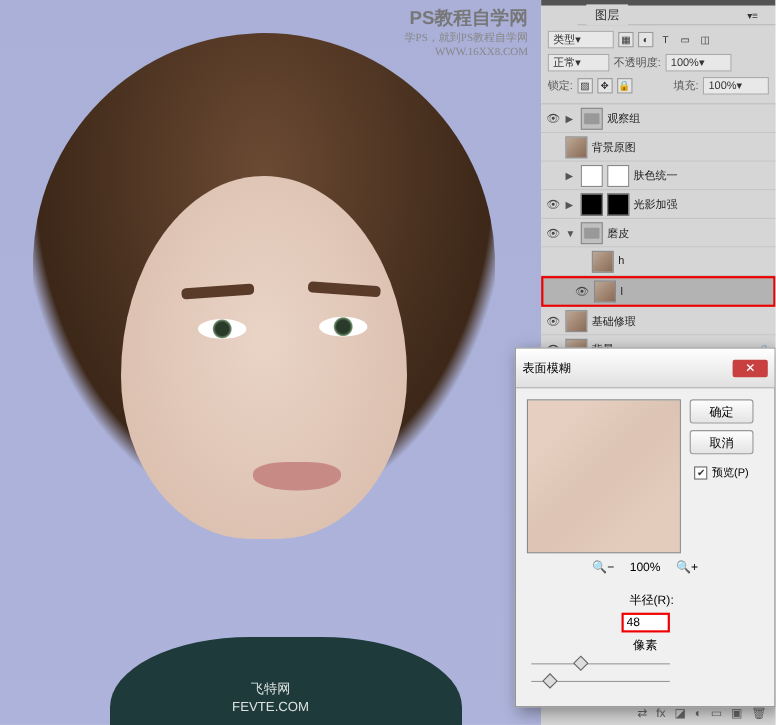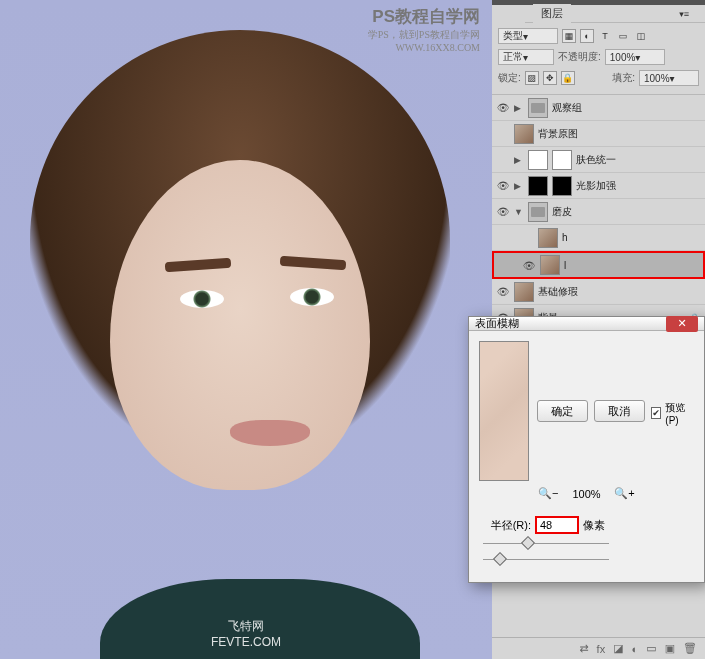--- a/index.html
+++ b/index.html
@@ -47,31 +47,31 @@
   .thumb.photo { background:linear-gradient(135deg,#bca896,#8a6a54); }
   .thumb.mask { background:#fff; }
   .thumb.mask.dark { background:#000; }
   .layer-name { font-size:10px; color:#222; }
   .lock-icon { margin-left:auto; font-size:9px; color:#666; }
 
   .panel-footer { position:absolute; bottom:0; left:0; right:0; height:22px; border-top:1px solid #b0b0b0; display:flex; align-items:center; justify-content:flex-end; gap:8px; padding:0 8px; font-size:11px; color:#666; background:#d6d6d6; }
 
   
   .dialog { position:absolute; left:468px; top:316px; width:237px; background:#f0f0f0; border:1px solid #888; box-shadow:4px 4px 14px rgba(0,0,0,.4); font-size:11px; }
-  .dlg-title { height:14px; background:linear-gradient(#fff,#e0e0e0); border-bottom:1px solid #b0b0b0; display:flex; align-items:center; padding:0 6px; }
+  .dlg-title { height:36px; background:linear-gradient(#fff,#e0e0e0); border-bottom:1px solid #b0b0b0; display:flex; align-items:center; padding:0 6px; }
   .dlg-close { margin-left:auto; width:32px; height:16px; background:#c84040; color:#fff; display:flex; align-items:center; justify-content:center; font-size:11px; border-radius:2px; }
   .dlg-body { padding:10px 10px 16px; }
   .dlg-row { display:flex; gap:8px; }
   .preview { width:140px; height:140px; border:1px solid #888; background:linear-gradient(135deg,#e6cfc0 20%,#dcc3b3 50%,#e4ccbd 80%); position:relative; }
-  .side-btns { display:flex; flex-direction:row; gap:6px; align-items:center;justify-content:flex-end; }
+  .side-btns { display:flex; flex-direction:column; gap:6px; align-items:center; }
   .btn { width:58px; height:22px; border:1px solid #999; background:linear-gradient(#fdfdfd,#e4e4e4); border-radius:3px; display:flex; align-items:center; justify-content:center; font-size:11px; }
   .chk-row { display:flex; align-items:center; gap:4px; margin-top:4px; font-size:10px; }
   .chkbox { width:12px; height:12px; border:1px solid #666; background:#fff; display:flex; align-items:center; justify-content:center; font-size:9px; color:#333; }
   .zoom-row { display:flex; align-items:center; justify-content:center; gap:14px; margin-top:6px; font-size:11px; }
-  .param { display:flex; align-items:center; gap:4px; margin-top:16px; }
+  .param { display:flex; align-items:center; gap:4px; margin-top:16px;flex-direction:column; }
   .param-label { width:52px; text-align:right; font-size:11px; }
   .param-input { width:44px; height:18px; border:1px solid #888; background:#fff; padding:0 3px; font-size:11px; }
   .param-input.hl { border:2px solid #e00; }
   .param-input.sel { background:#3874d6; color:#fff; }
   .param-unit { font-size:11px; }
   .slider { position:relative; height:14px; margin:2px 0 0 4px; width:126px; }
   .slider::before { content:""; position:absolute; left:0; right:0; top:7px; height:1px; background:#999; }
   .slider-thumb { position:absolute; top:2px; width:10px; height:10px; background:#ddd; border:1px solid #666; transform:rotate(45deg); }
 </style>
 </head>

